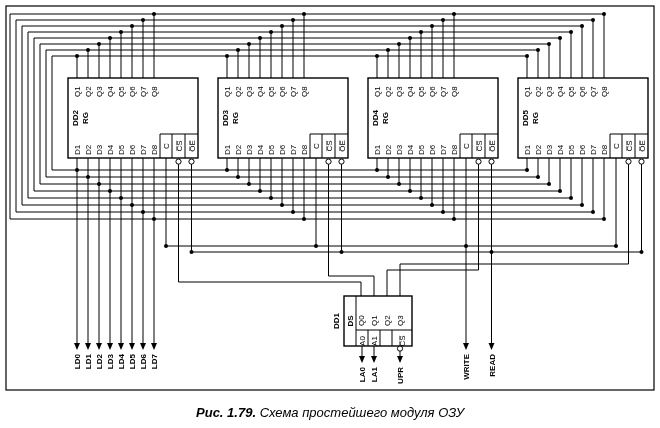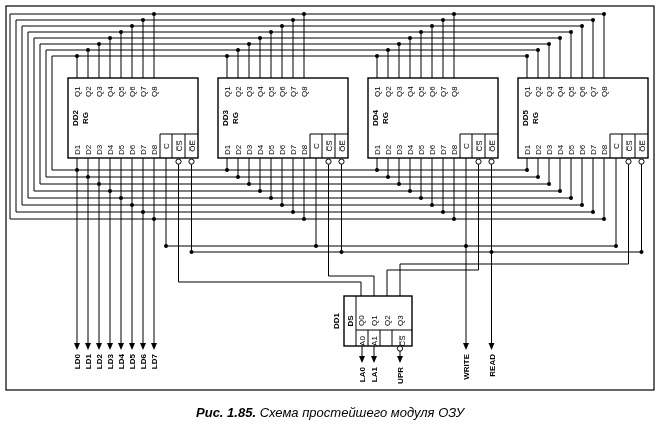--- a/index.html
+++ b/index.html
@@ -343,13 +343,13 @@
     <text x="135" y="354" font-size="8" font-family="Liberation Sans, sans-serif" text-anchor="end" fill="#000" font-weight="bold" transform="rotate(-90 135 354)">LD5</text>
     <text x="146" y="354" font-size="8" font-family="Liberation Sans, sans-serif" text-anchor="end" fill="#000" font-weight="bold" transform="rotate(-90 146 354)">LD6</text>
     <text x="157" y="354" font-size="8" font-family="Liberation Sans, sans-serif" text-anchor="end" fill="#000" font-weight="bold" transform="rotate(-90 157 354)">LD7</text>
     <text x="469" y="354" font-size="8" font-family="Liberation Sans, sans-serif" text-anchor="end" fill="#000" font-weight="bold" transform="rotate(-90 469 354)">WRITE</text>
     <text x="494.5" y="354" font-size="8" font-family="Liberation Sans, sans-serif" text-anchor="end" fill="#000" font-weight="bold" transform="rotate(-90 494.5 354)">READ</text>
     <text x="365" y="367" font-size="8" font-family="Liberation Sans, sans-serif" text-anchor="end" fill="#000" font-weight="bold" transform="rotate(-90 365 367)">LA0</text>
     <text x="377" y="367" font-size="8" font-family="Liberation Sans, sans-serif" text-anchor="end" fill="#000" font-weight="bold" transform="rotate(-90 377 367)">LA1</text>
     <text x="403" y="367" font-size="8" font-family="Liberation Sans, sans-serif" text-anchor="end" fill="#000" font-weight="bold" transform="rotate(-90 403 367)">UPR</text>
   </svg>
 
-<div class="caption"><span class="num">Рис. 1.85.</span> <span>Схема простейшего модуля ОЗУ</span></div>
+<div class="caption"><span class="num">Рис. 1.79.</span> <span>Схема простейшего модуля ОЗУ</span></div>
 
 </body></html>

